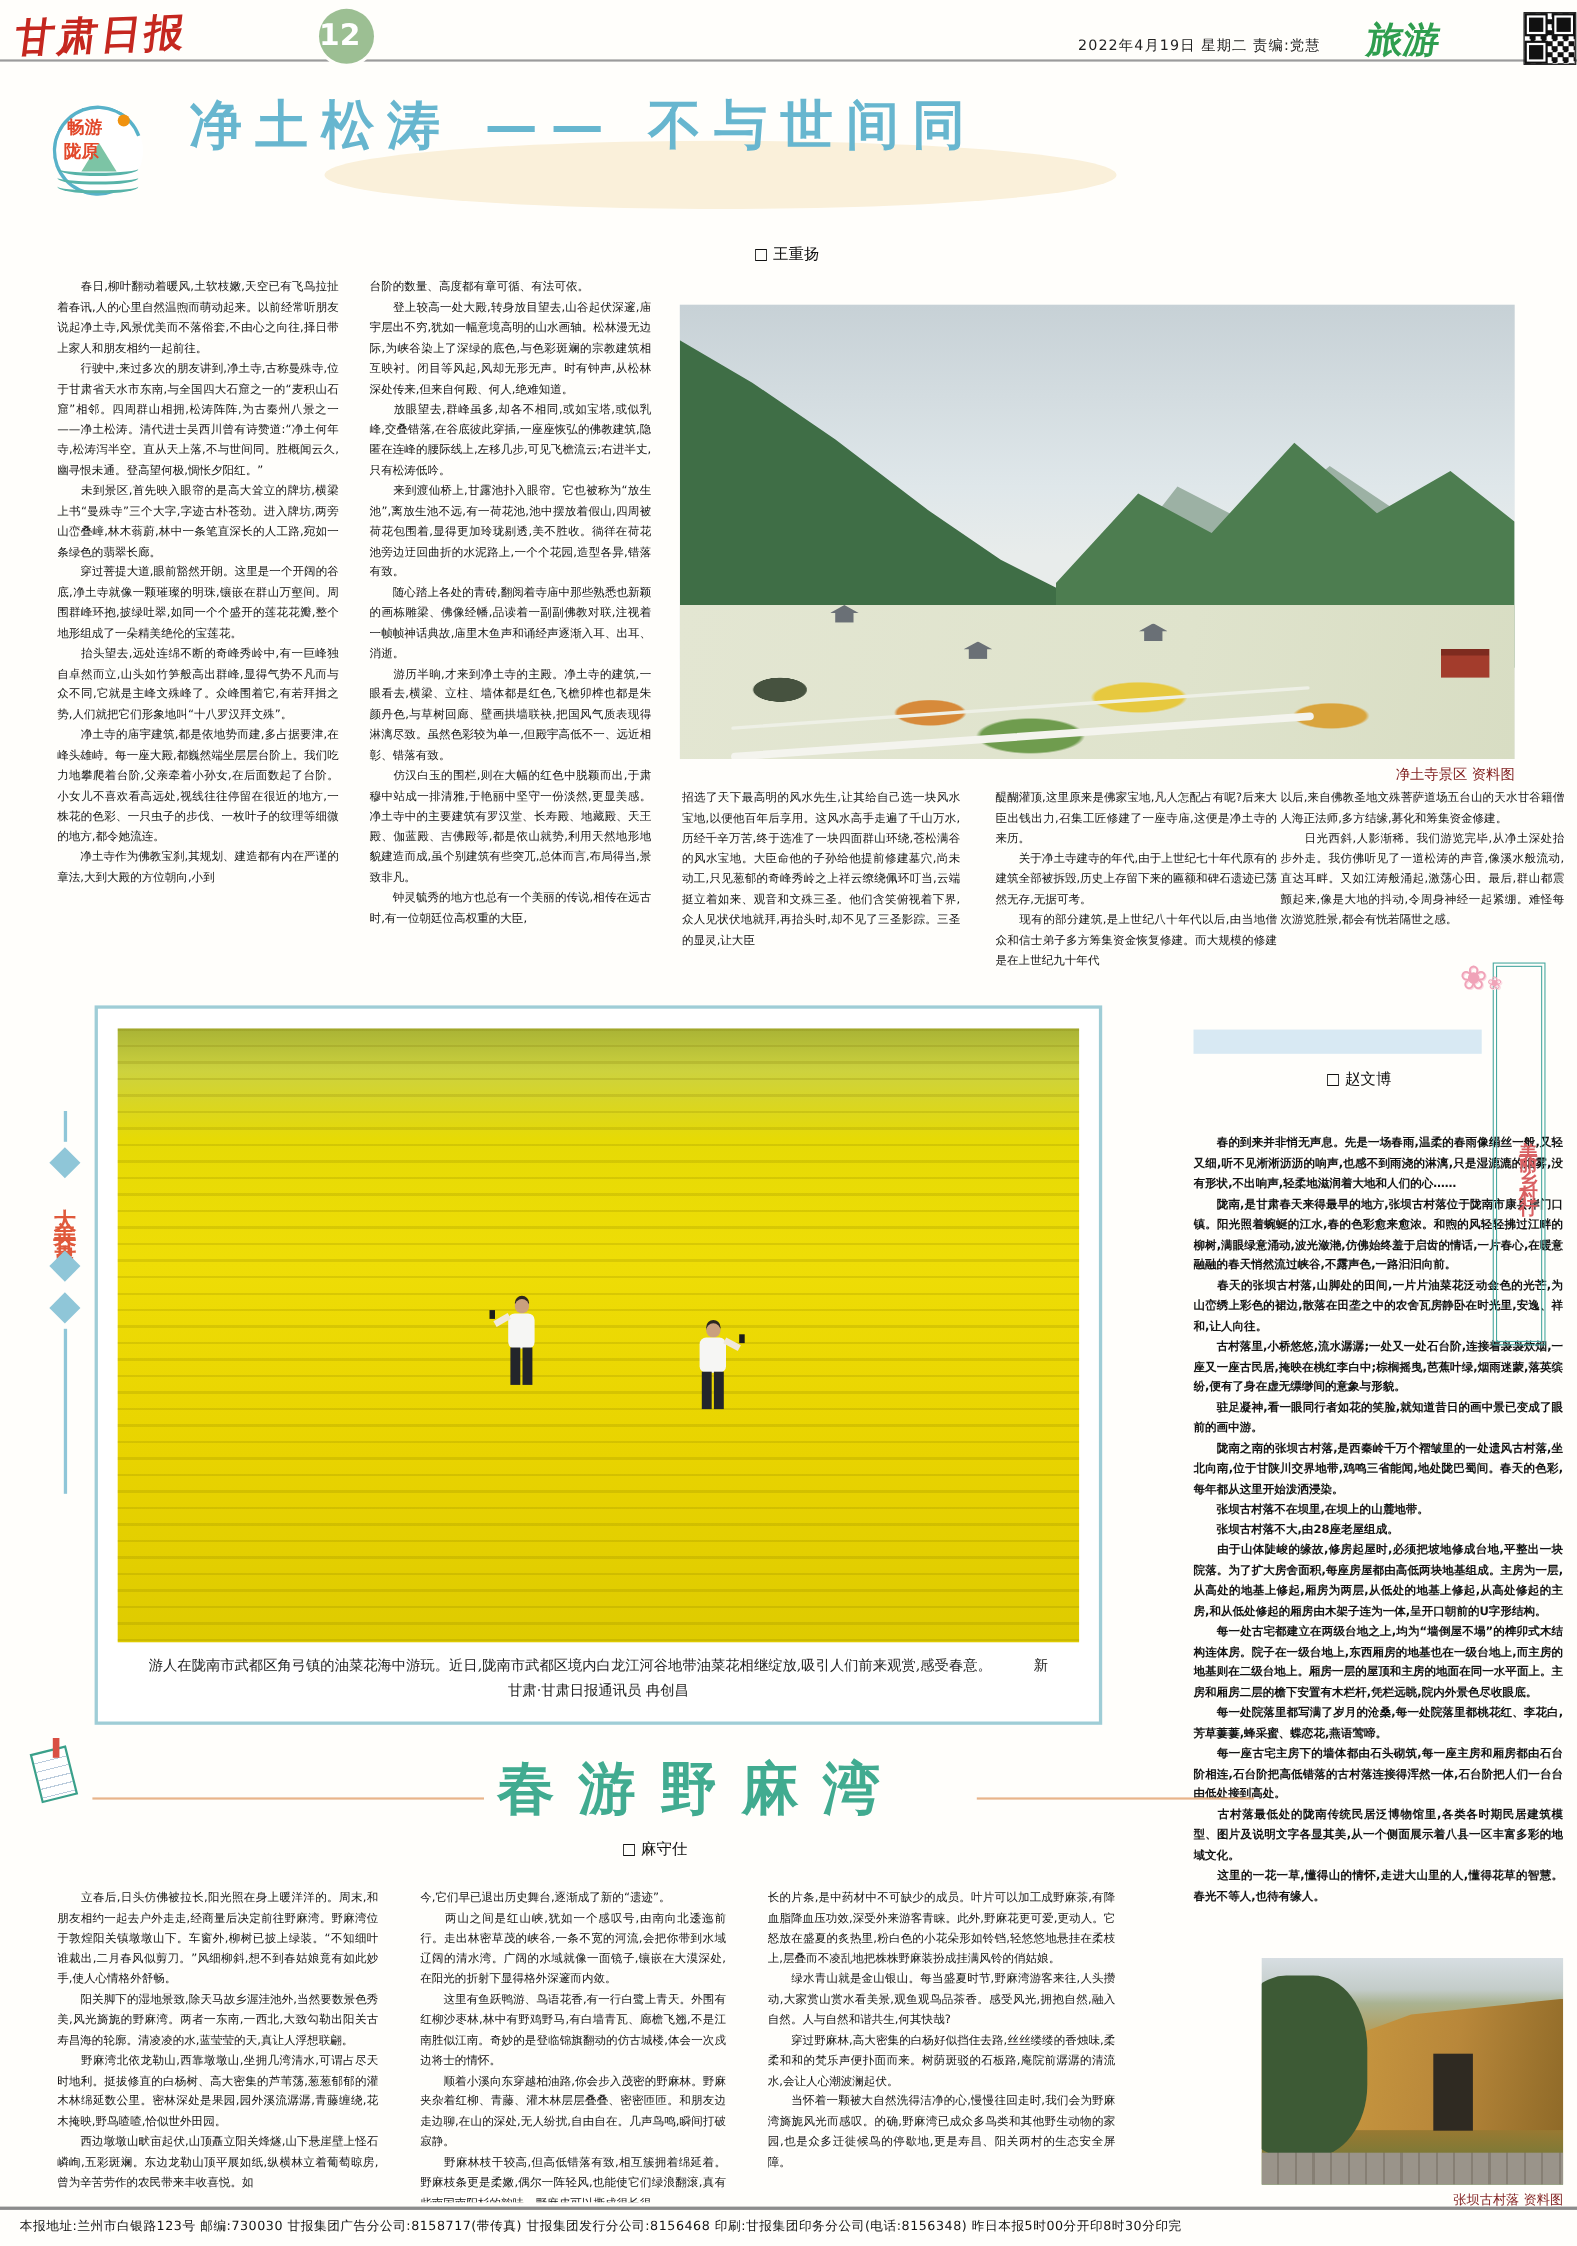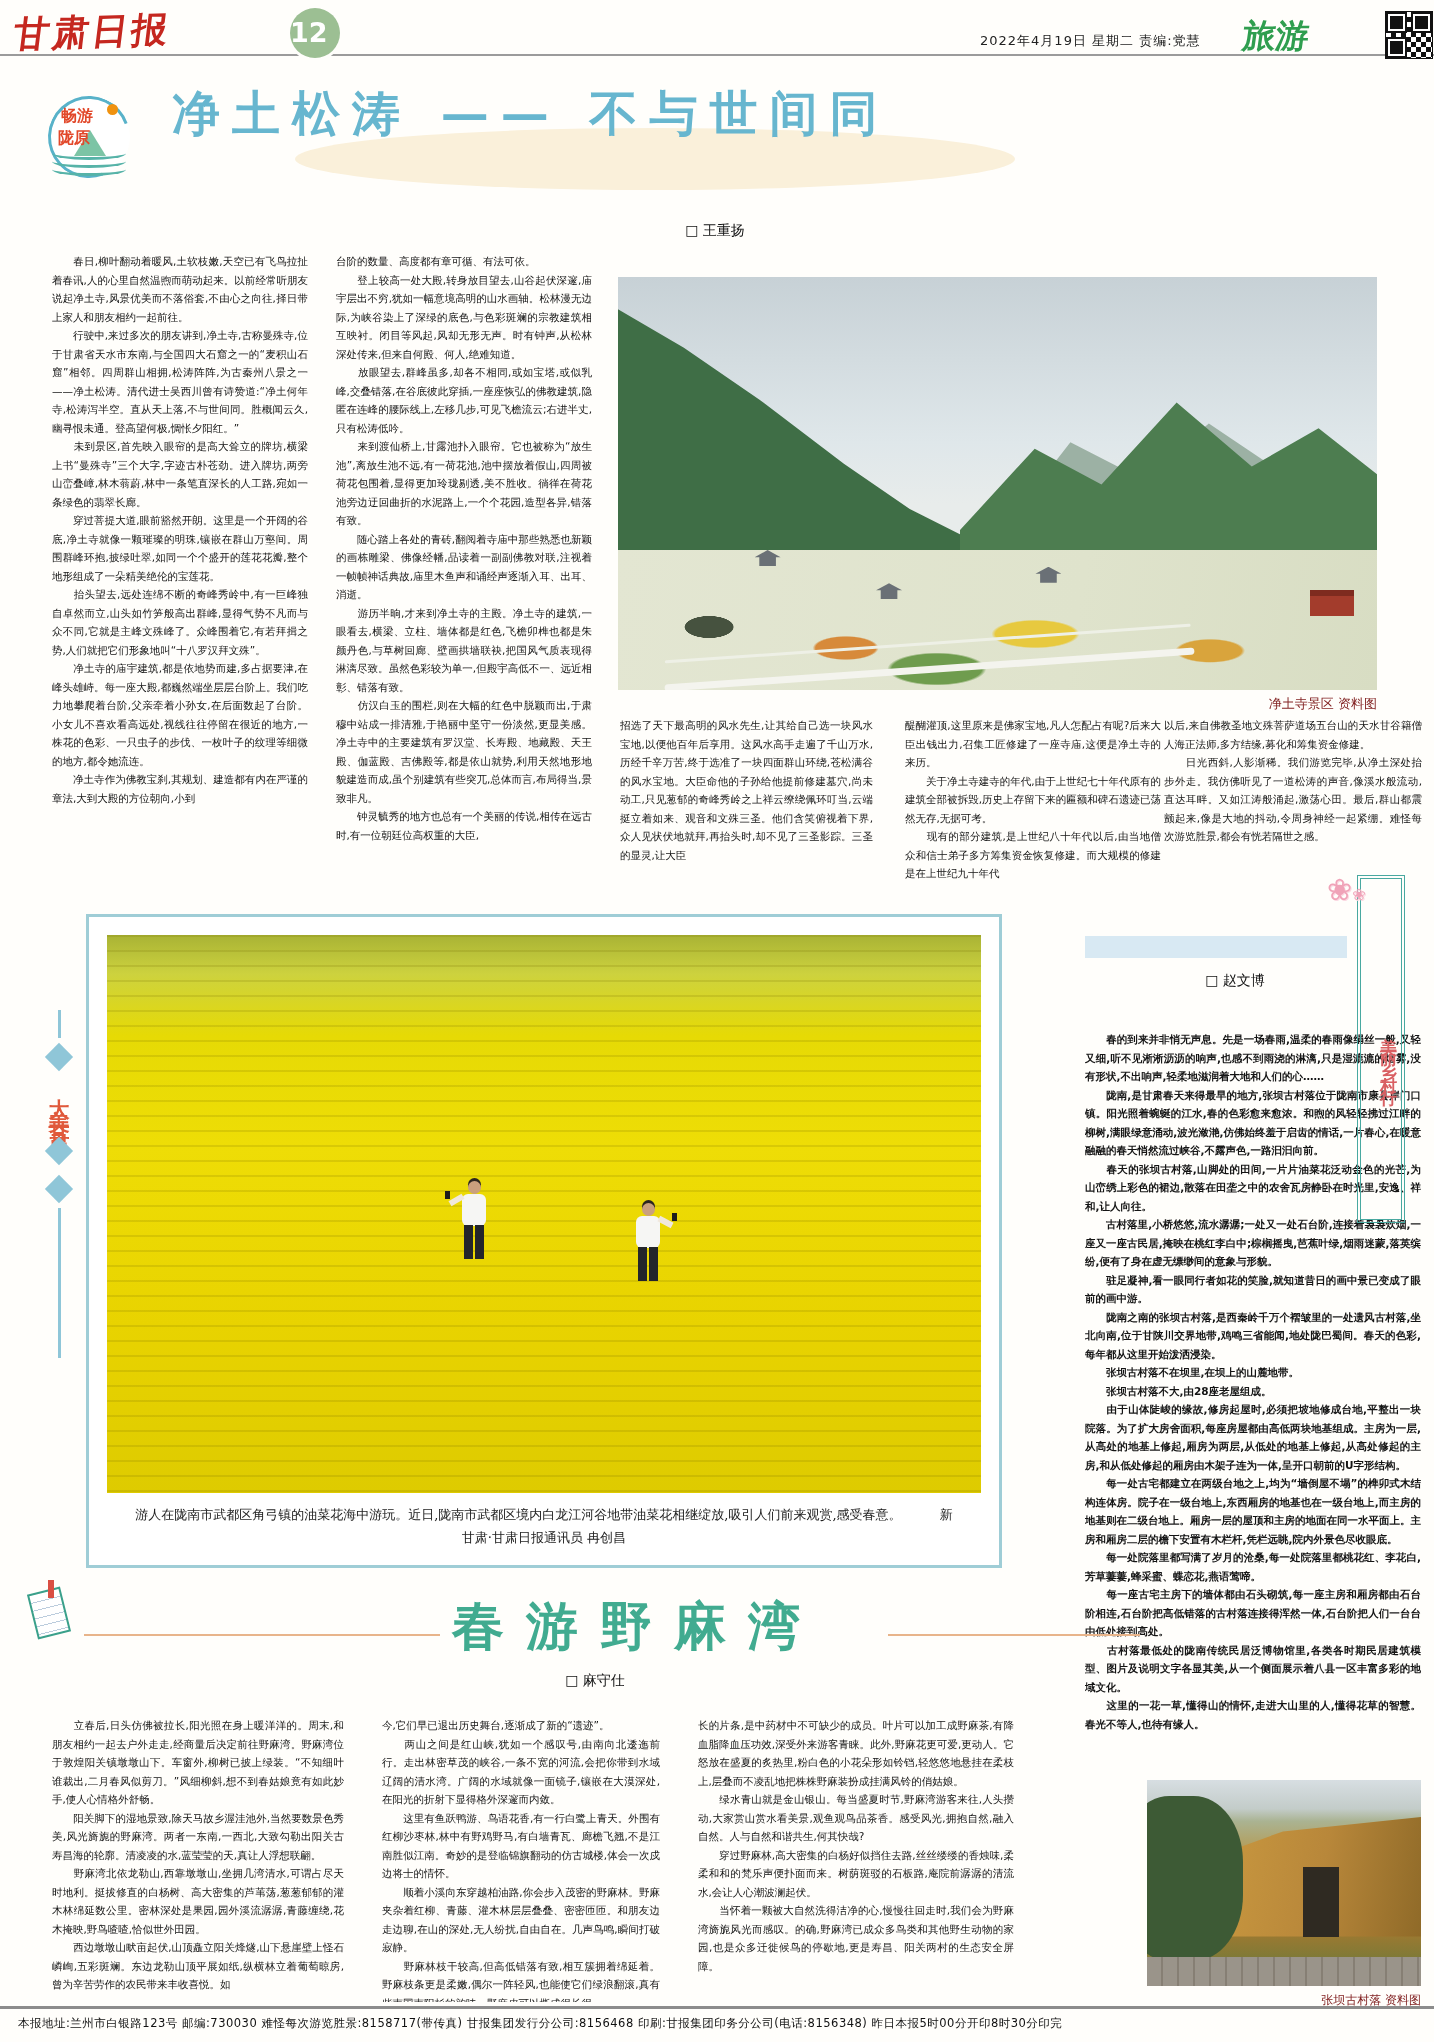--- a/index.html
+++ b/index.html
@@ -265,15 +265,15 @@
 　　两山之间是红山峡,犹如一个感叹号,由南向北逶迤前行。走出林密草茂的峡谷,一条不宽的河流,会把你带到水域辽阔的清水湾。广阔的水域就像一面镜子,镶嵌在大漠深处,在阳光的折射下显得格外深邃而内敛。
 　　这里有鱼跃鸭游、鸟语花香,有一行白鹭上青天。外围有红柳沙枣林,林中有野鸡野马,有白墙青瓦、廊檐飞翘,不是江南胜似江南。奇妙的是登临锦旗翻动的仿古城楼,体会一次戍边将士的情怀。
 　　顺着小溪向东穿越柏油路,你会步入茂密的野麻林。野麻夹杂着红柳、青藤、灌木林层层叠叠、密密匝匝。和朋友边走边聊,在山的深处,无人纷扰,自由自在。几声鸟鸣,瞬间打破寂静。
 　　野麻林枝干较高,但高低错落有致,相互簇拥着绵延着。野麻枝条更是柔嫩,偶尔一阵轻风,也能使它们绿浪翻滚,真有些南国南阳杉的韵味。野麻皮可以撕成很长很</div>
   <div class="abs btxt" style="left:698px;top:1716px;width:316px;height:286px;">长的片条,是中药材中不可缺少的成员。叶片可以加工成野麻茶,有降血脂降血压功效,深受外来游客青睐。此外,野麻花更可爱,更动人。它怒放在盛夏的炙热里,粉白色的小花朵形如铃铛,轻悠悠地悬挂在柔枝上,层叠而不凌乱地把株株野麻装扮成挂满风铃的俏姑娘。
 　　绿水青山就是金山银山。每当盛夏时节,野麻湾游客来往,人头攒动,大家赏山赏水看美景,观鱼观鸟品茶香。感受风光,拥抱自然,融入自然。人与自然和谐共生,何其快哉?
 　　穿过野麻林,高大密集的白杨好似挡住去路,丝丝缕缕的香烛味,柔柔和和的梵乐声便扑面而来。树荫斑驳的石板路,庵院前潺潺的清流水,会让人心潮波澜起伏。
 　　当怀着一颗被大自然洗得洁净的心,慢慢往回走时,我们会为野麻湾旖旎风光而感叹。的确,野麻湾已成众多鸟类和其他野生动物的家园,也是众多迁徙候鸟的停歇地,更是寿昌、阳关两村的生态安全屏障。</div>
 
   <div class="abs foot-rule" style="left:0;top:2006px;width:1434px;height:3px;"></div>
-  <div class="abs footer" style="left:18px;top:2016px;">本报地址:兰州市白银路123号  邮编:730030  难怪每次游览胜景:8158717(带传真)  甘报集团发行分公司:8156468  印刷:甘报集团印务分公司(电话:8156348)   昨日本报5时00分开印8时30分印完</div>
+  <div class="abs footer" style="left:18px;top:2016px;">本报地址:兰州市白银路123号  邮编:730030  甘报集团广告分公司:8158717(带传真)  甘报集团发行分公司:8156468  印刷:甘报集团印务分公司(电话:8156348)   昨日本报5时00分开印8时30分印完</div>
 
 </div>
 
 </body></html>

